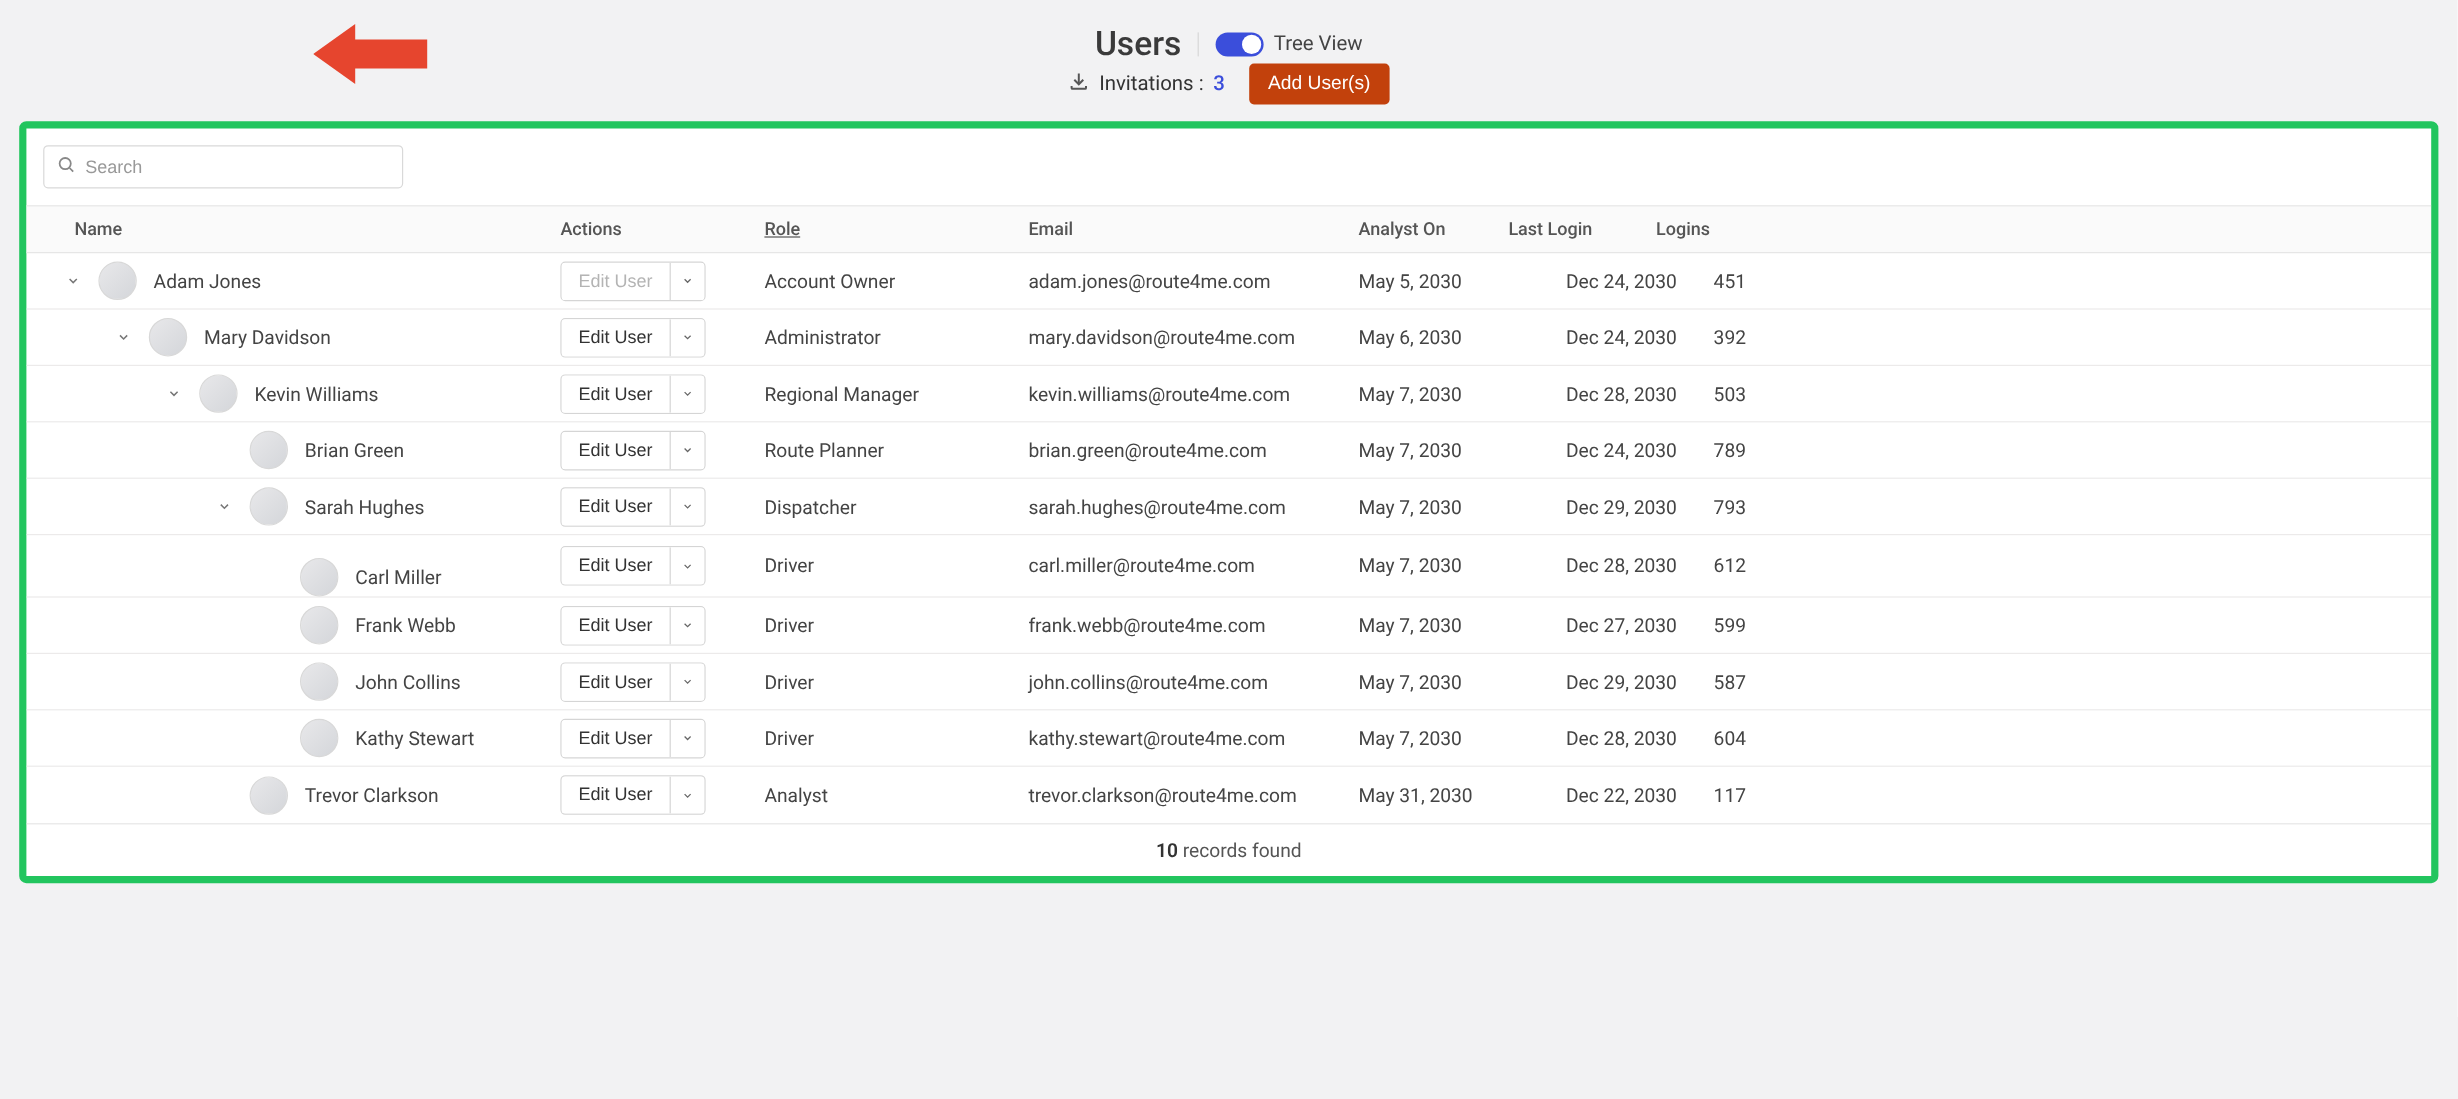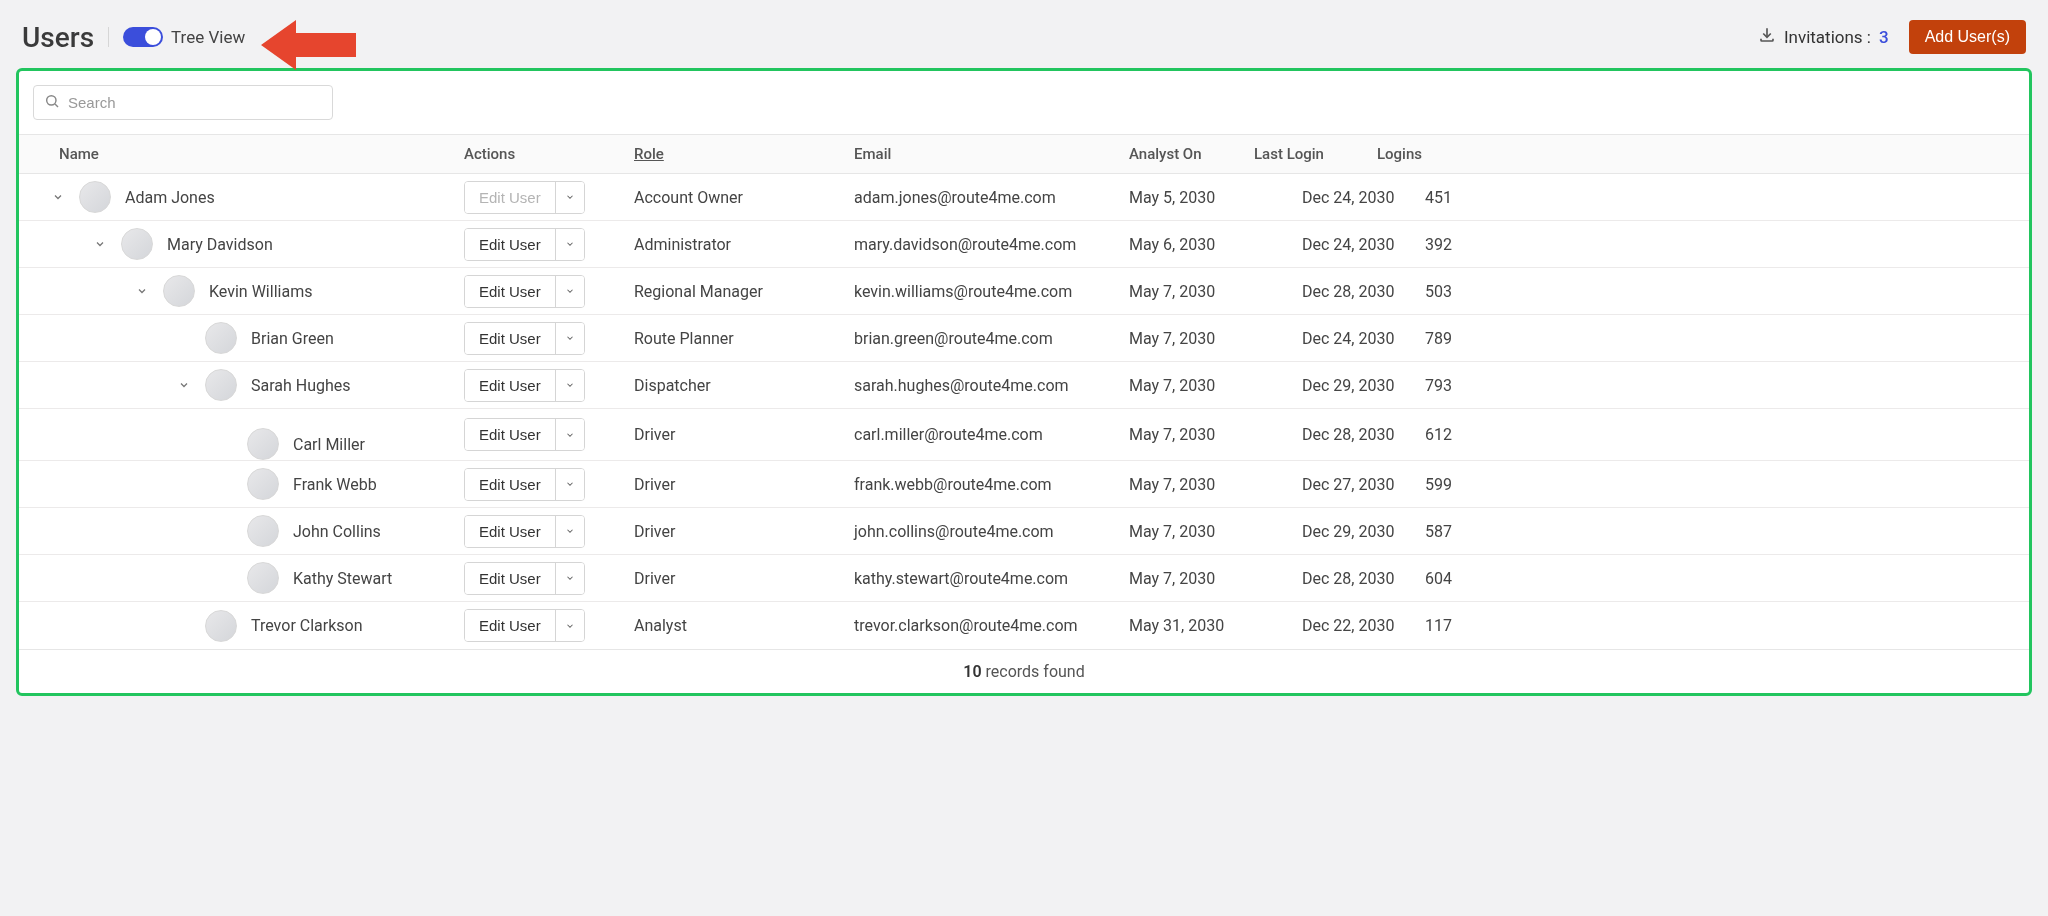--- a/index.html
+++ b/index.html
@@ -11,20 +11,21 @@
   }
   .page {
     padding: 12px 16px;
   }
   .header {
     display: flex;
     align-items: center;
     justify-content: space-between;
     padding: 8px 6px 14px 6px;
     position: relative;
+    flex-direction: column;
   }
   .header-left {
     display: flex;
     align-items: center;
     gap: 14px;
   }
   .page-title {
     font-size: 28px;
     font-weight: 500;
     color: #3a3a3a;
@@ -89,21 +90,21 @@
     border: none;
     border-radius: 4px;
     padding: 8px 16px;
     font-size: 16px;
     cursor: pointer;
   }
 
   .panel {
     background: #fff;
     border-radius: 6px;
-    border: 3px solid #22c55e;
+    border: 6px solid #22c55e;
     overflow: hidden;
   }
   .search-bar {
     padding: 14px;
   }
   .search-input-wrap {
     display: flex;
     align-items: center;
     gap: 8px;
     border: 1px solid #d9d9d9;

